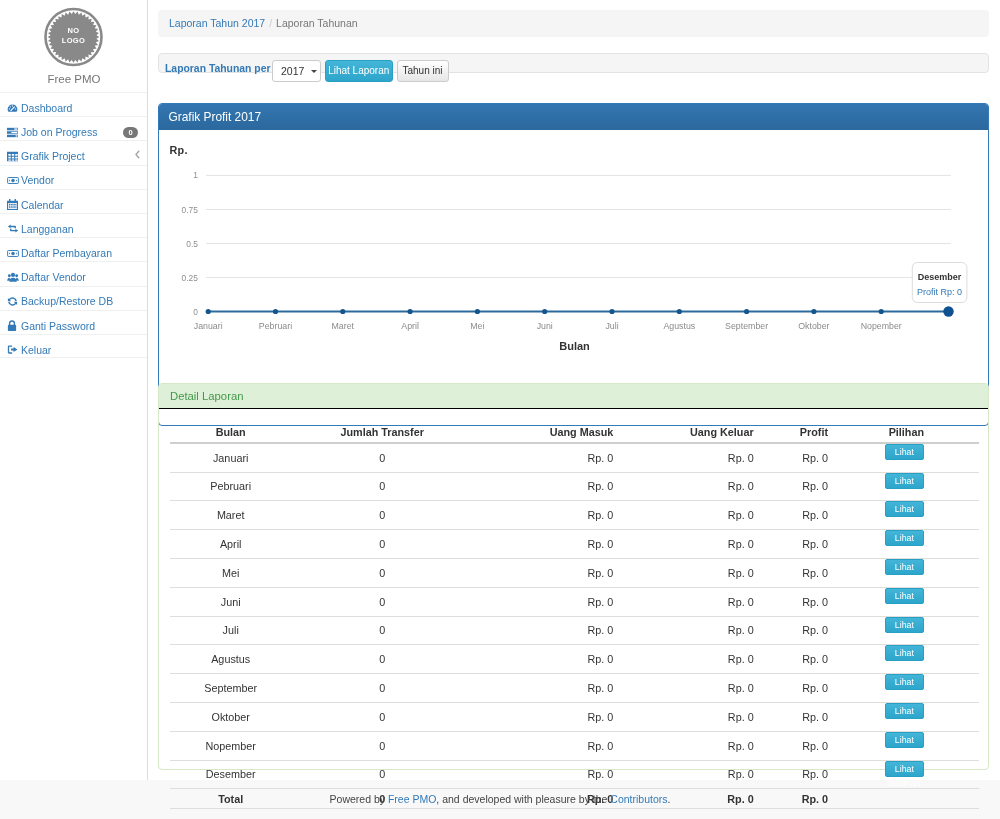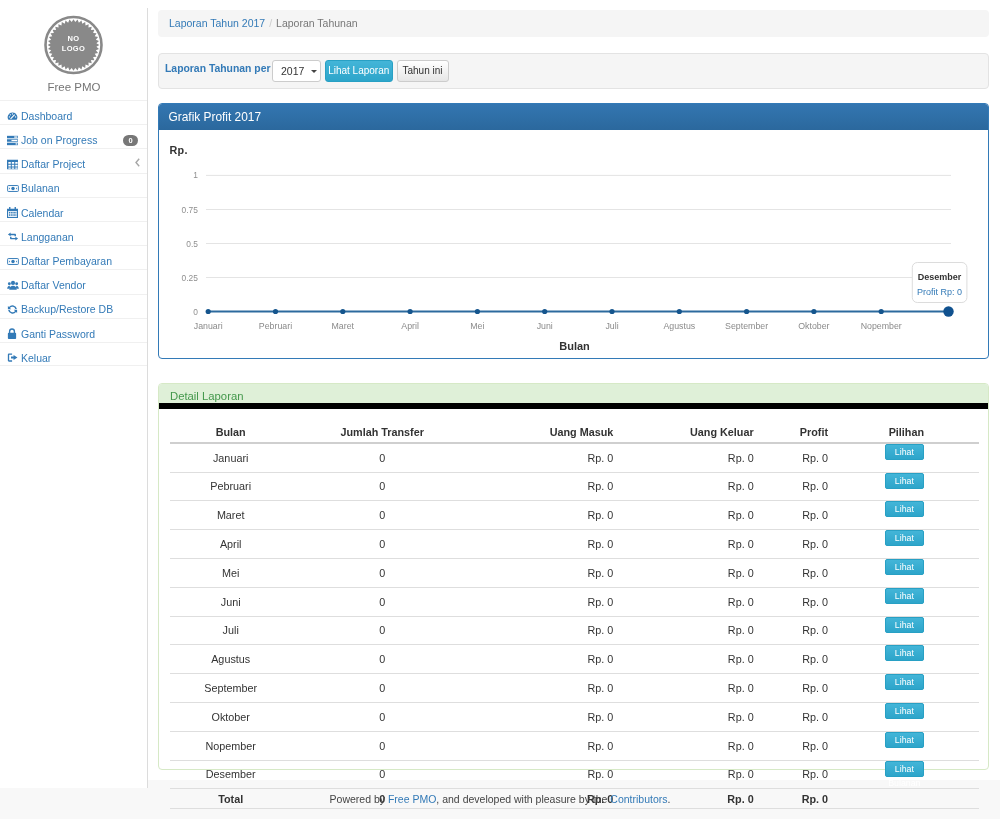--- a/index.html
+++ b/index.html
@@ -1,46 +1,46 @@
 <!DOCTYPE html>
 <html><head>
 <meta charset="utf-8">
 <style>
 * { margin:0; padding:0; box-sizing:border-box; }
 html,body { width:1000px; height:819px; background:#fff; font-family:"Liberation Sans", sans-serif; overflow:hidden; }
 #page { position:relative; width:1000px; height:819px; }
 #footbg { position:absolute; left:0; top:780px; width:1000px; height:39px; background:#f8f8f8; }
-#sidebar { position:absolute; left:0; top:0; width:148px; height:780px; background:#fff; border-right:1px solid #dcdcdc;margin-top:8px; }
+#sidebar { position:absolute; left:0; top:0; width:148px; height:780px; background:#fff; border-right:1px solid #dcdcdc; }
 #logo { position:absolute; left:44px; top:7px; }
 #brand { position:absolute; left:0; top:73px; width:148px; text-align:center; font-size:11.5px; color:#757575; }
 #menu { position:absolute; left:0; top:92px; width:147px; list-style:none; }
 #menu li { position:relative; height:24.2px; border-top:1px solid #f0f0f0; font-size:10.5px; color:#337ab7; }
 #menu li:last-child { border-bottom:1px solid #f0f0f0; }
 #menu li .txt { position:absolute; left:21px; top:8.9px; }
 #menu li svg.ic { position:absolute; left:7px; top:9.5px; }
 #menu .badge { position:absolute; left:123px; top:9.5px; width:15px; height:11.5px; background:#777; border-radius:6px; color:#fff; font-size:7.5px; text-align:center; line-height:11.5px; font-weight:bold; }
 #menu .chev { position:absolute; left:135px; top:8px; }
 .bc { position:absolute; left:157.5px; top:10px; width:831px; height:27px; background:#f5f5f5; border-radius:4px; font-size:10.5px; line-height:27px; padding-left:11.5px; color:#777; }
 .bc a { color:#337ab7; text-decoration:none; }
 .bc .sep { color:#ccc; padding:0 4px; }
-.well { position:absolute; left:157.5px; top:53px; width:831px; height:36px; background:#f5f5f5; border:1px solid #e3e3e3; border-radius:4px; }
+.well { position:absolute; left:157.5px; top:53px; width:831px; height:20px; background:#f5f5f5; border:1px solid #e3e3e3; border-radius:4px; }
 .well .lbl { position:absolute; left:6.5px; top:8.5px; font-size:10.4px; font-weight:bold; color:#337ab7; white-space:nowrap; }
 .well .sel { position:absolute; left:113.5px; top:5.5px; width:48.5px; height:22px; font-size:10.5px; border:1px solid #ccc; border-radius:3px; background:#fff; color:#333; line-height:20px; padding-left:8px; }
 .well .sel .caret { position:absolute; right:2.5px; top:9px; width:0; height:0; border-left:3.2px solid transparent; border-right:3.2px solid transparent; border-top:3.8px solid #444; }
 .btn { display:inline-block; text-align:center; border-radius:3px; font-family:"Liberation Sans",sans-serif; }
 .btn-info { background:linear-gradient(#43b5d8,#2da5ca); border:1px solid #28a0c4; color:#fff; }
 .btn-default { background:linear-gradient(#ffffff,#e6e6e6); border:1px solid #ccc; color:#333; }
 .well .b1 { position:absolute; left:166px; top:5.5px; width:68.5px; height:22px; font-size:10px; line-height:20px; }
 .well .b2 { position:absolute; left:238px; top:5.5px; width:52px; height:22px; font-size:10px; line-height:20px; }
 .panel { position:absolute; left:157.5px; width:831px; border-radius:4px; }
-#chartpanel { top:103px; height:256px; border:1px solid #337ab7; }
+#chartpanel { top:103px; height:323px; border:1px solid #337ab7; }
 #chartpanel .hd { height:26px; background:linear-gradient(#3376b1,#2b689d); border-radius:3px 3px 0 0; color:#fff; font-size:11.9px; line-height:26px; padding-left:10px; }
 #chartpanel .bd { position:relative; width:829px; height:224px; }
 #detailpanel { top:383px; height:386.5px; border:1px solid #d6e9c6; }
-#detailpanel .hd { height:25px; background:#dff0d8; border-bottom:6px solid #000000; border-radius:3px 3px 0 0; color:#44984c; font-size:11.3px; line-height:25px; padding-left:11.5px; }
+#detailpanel .hd { height:25px; background:#dff0d8; border-bottom:1px solid #000000; border-radius:3px 3px 0 0; color:#44984c; font-size:11.3px; line-height:25px; padding-left:11.5px; }
 table.tbl { position:absolute; left:11.2px; top:36.2px; width:809px; border-collapse:collapse; table-layout:fixed; font-size:10.8px; color:#333; }
 table.tbl th { font-weight:bold; }
 table.tbl thead th { height:22.6px; padding-top:2px; border-bottom:2px solid #cfcfcf; vertical-align:middle; }
 table.tbl tbody td, table.tbl tbody th { height:24.25px; border-bottom:1px solid #dedede; vertical-align:middle; }
 table.tbl tr.total td, table.tbl tr.total th { height:19.5px; border-bottom:1px solid #dedede; }
 .tc { text-align:center; } .tr { text-align:right; padding-right:6px; }
 td.pil { text-align:center; padding-right:4px; }
 .btn-xs { width:39px; height:16px; font-size:8.8px; line-height:14.8px; border-radius:2px; }
 #footer { position:absolute; left:0; top:793px; width:1000px; text-align:center; font-size:10.5px; color:#444; }
 #footer a { color:#337ab7; text-decoration:none; }
@@ -85,33 +85,33 @@
               <rect x="12.5" y="12.1" width="2.6" height="1.8"></rect>
             </g>
           </svg>
           <span class="txt">Job on Progress</span>
           <span class="badge">0</span>
         </li>
       <li>
           <svg class="ic" width="11" height="11" viewBox="0 0 16 16">
             <path fill="#337ab7" d="M0 1h16v14H0zm2 3.5h3.5V7H2zm5 0h3.5V7H7zm5 0h3.5V7H12zM2 8.5h3.5V11H2zm5 0h3.5V11H7zm5 0h3.5V11H12zM2 12.5h3.5V14H2zm5 0h3.5V14H7zm5 0h3.5V14H12z" fill-rule="evenodd"></path>
           </svg>
-          <span class="txt">Daftar Project</span>
+          <span class="txt">Grafik Project</span>
           <span class="chev"><svg width="5" height="9" viewBox="0 0 5 9">
               <path fill="none" stroke="#a7a7a7" stroke-width="1.4" d="M4.2.8 1 4.5l3.2 3.7"></path>
             </svg></span>
         </li>
       <li>
           <svg class="ic" width="12" height="11" viewBox="0 0 17 16">
             <rect x="0.7" y="3.7" width="15.6" height="8.6" rx="1" fill="none" stroke="#337ab7" stroke-width="1.4"></rect>
             <circle cx="8.5" cy="8" r="2.5" fill="#337ab7"></circle>
             <rect x="2.7" y="7" width="1.2" height="2" fill="#337ab7"></rect>
             <rect x="13.1" y="7" width="1.2" height="2" fill="#337ab7"></rect>
           </svg>
-          <span class="txt">Bulanan</span>
+          <span class="txt">Vendor</span>
         </li>
       <li>
           <svg class="ic" width="11" height="11" viewBox="0 0 16 16">
             <path fill="#337ab7" d="M0 2.5h3V0h2v2.5h6V0h2v2.5h3V16H0z"></path>
             <path fill="#fff" d="M1.6 6h12.8v8.4H1.6z"></path>
             <g fill="#337ab7">
               <rect x="2.8" y="7.2" width="2.2" height="2.2"></rect>
               <rect x="6.0" y="7.2" width="2.2" height="2.2"></rect>
               <rect x="9.2" y="7.2" width="2.2" height="2.2"></rect>
               <rect x="12.1" y="7.2" width="1.6" height="2.2"></rect>

